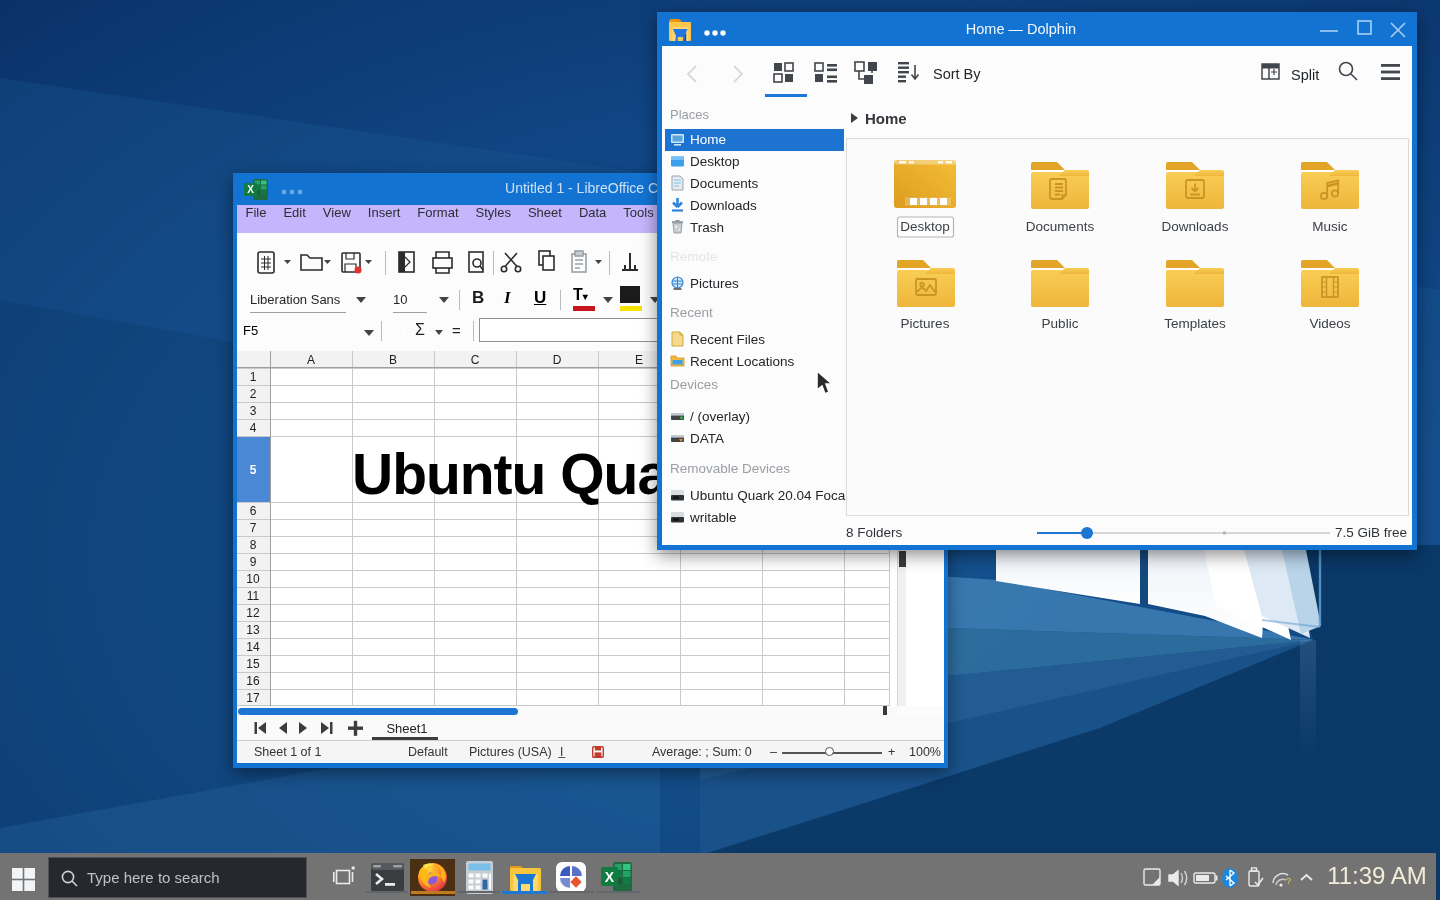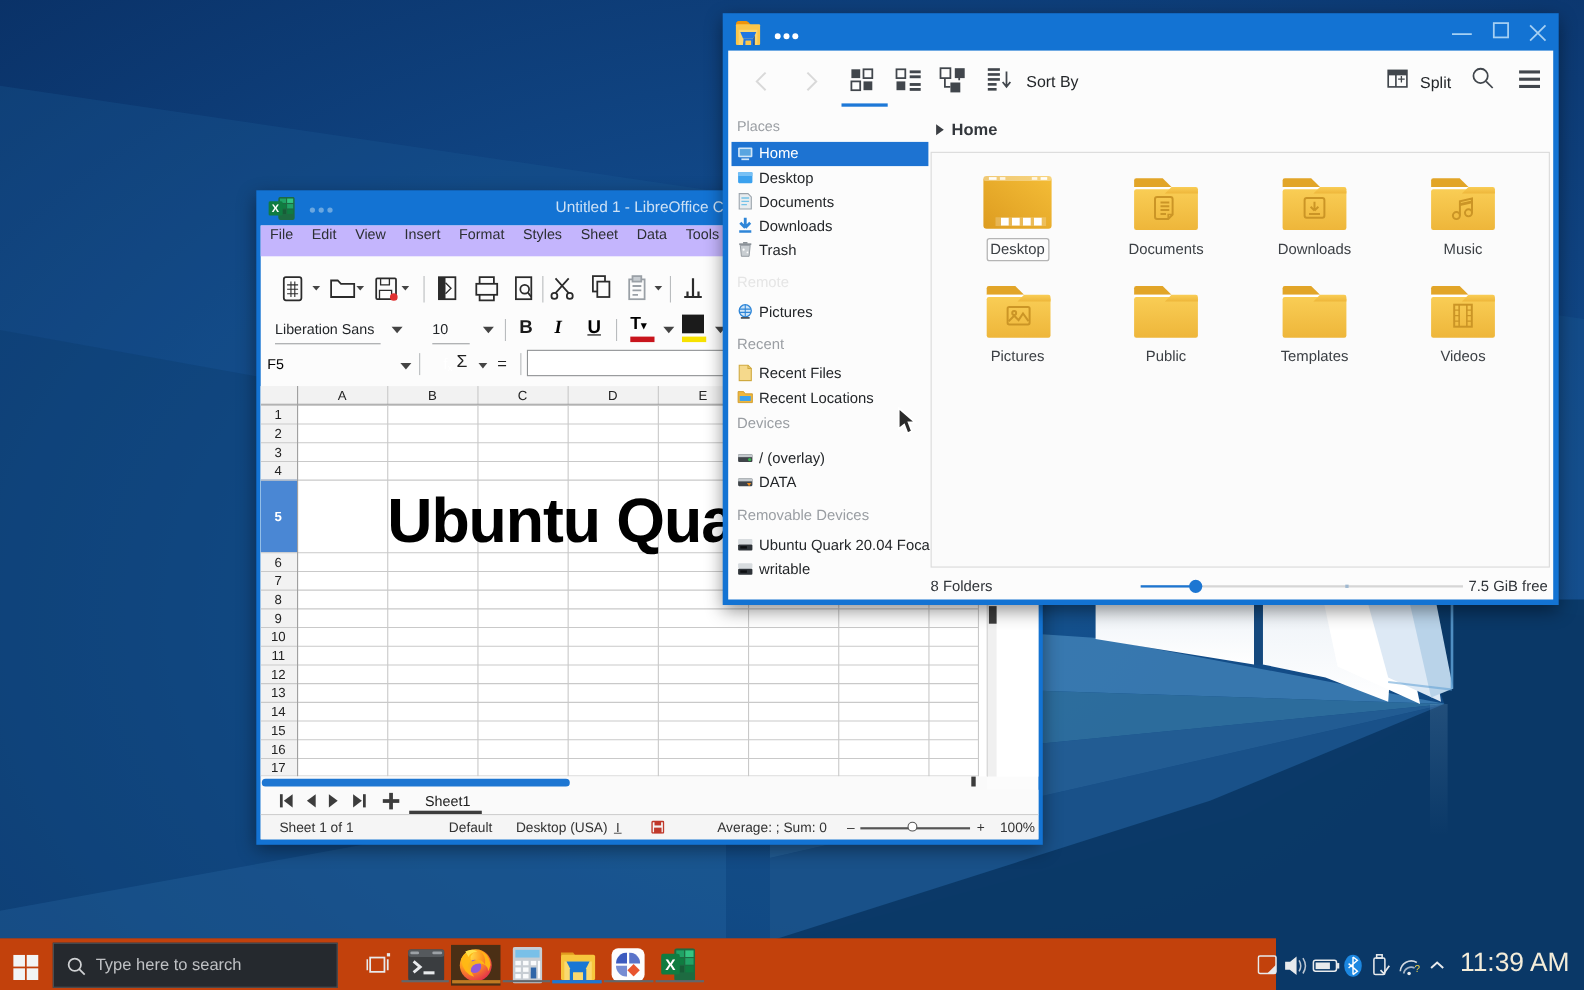--- a/index.html
+++ b/index.html
@@ -9,21 +9,21 @@
   
   #calc { position:absolute; left:233px; top:173px; width:715px; height:595px;
           background:#1373d3; box-shadow:0 5px 16px rgba(0,0,0,.42); overflow:hidden; }
   #calc .body { position:absolute; left:4px; top:32px; right:4px; bottom:5px; background:#fcfcfc; overflow:hidden; }
   #calc .tbar { position:absolute; left:0; top:0; width:100%; height:32px; color:#cfe2f6; }
   
   #dolphin { position:absolute; left:657px; top:12px; width:760px; height:538px;
              background:#1373d3; box-shadow:0 5px 16px rgba(0,0,0,.45); overflow:hidden; }
   #dolphin .body { position:absolute; left:5px; top:34px; right:5px; bottom:5px; background:#fcfcfc; overflow:hidden; }
   
-  #taskbar { position:absolute; left:0; top:853px; width:1160px; height:47px; background:#c2410c; }
+  #taskbar { position:absolute; left:0; top:853px; width:1436px; height:47px; background:#737373; }
   
   #calc .menu { position:absolute; left:4px; top:32px; right:4px; height:28px; background:#c4b5fd; color:#2c2f33;
                 font-size:13px; display:flex; align-items:flex-start; }
   #calc .menu span { padding:0 8.5px; }
   .vsep { display:inline-block; width:1px; background:#b9bcbe; height:20px; vertical-align:middle; }
   #fontbox { position:absolute; left:17px; top:114px; width:96px; height:26px; border-bottom:1px solid #9ea1a4;
              font-size:13px; color:#232629; line-height:26px; }
   #sizebox { position:absolute; left:160px; top:114px; width:34px; height:26px; border-bottom:1px solid #9ea1a4;
              font-size:13px; color:#232629; line-height:26px; }
   .btn-b { font-weight:bold; font-size:17px; color:#1b1b1b; }
@@ -257,21 +257,21 @@
             <rect x="112.8" y="1.8" width="3.4" height="15"></rect>
         </g>
       </svg>
       <div class="abs" style="left:138px;top:3px;width:64px;text-align:center">Sheet1</div>
       <div class="abs" style="left:135px;top:19px;width:66px;height:3px;background:#3c3c3c"></div>
     </div>
 
     <div class="sbar">
       <span style="left:17px">Sheet 1 of 1</span>
       <span style="left:171px">Default</span>
-      <span style="left:232px">Desktop (USA)</span>
+      <span style="left:232px">Pictures (USA)</span>
       <span style="left:323px;font-size:12px">I̲</span>
       <svg class="abs" style="left:355px;top:5px" width="12" height="12" viewBox="0 0 12 12">
         <rect x="0.7" y="0.7" width="10.6" height="10.6" rx="1" fill="none" stroke="#c0392b" stroke-width="1.4"></rect>
         <rect x="3" y="1" width="6" height="3.4" fill="#c0392b"></rect>
         <rect x="2.6" y="6.4" width="6.8" height="5" fill="#c0392b"></rect>
       </svg>
       <span style="left:415px">Average: ; Sum: 0</span>
       <span style="left:533px">–</span>
       <svg class="abs" style="left:545px;top:10px" width="100" height="4">
           <rect width="100" height="2" y="1" fill="#555"></rect>
@@ -293,20 +293,21 @@
       <path d="M6 13 h14.5 l-2.7 6 h-9.3 z" fill="#2176e3"></path>
       <path d="M9 19 h9 v6 h-2.4 v-4 h-4.8 v4 h-2.4 z" fill="#2176e3"></path>
       <path d="M17.8 19 l1.4-3.2 v9.2 h-1.6 z" fill="#0e4fa8"></path>
       <path d="M11 21 h4.8 v4 h-4.8 z" fill="#fbc64a"></path>
     </svg>
     <svg class="abs" style="left:47px;top:17px" width="24" height="8">
         <circle cx="3" cy="4" r="2.7" fill="#fff"></circle>
         <circle cx="11" cy="4" r="2.7" fill="#fff"></circle>
         <circle cx="19" cy="4" r="2.7" fill="#fff"></circle>
       </svg>
+    <div class="abs" style="left:0;top:9px;width:728px;text-align:center;font-size:14.5px;color:#f2f7fc">Home — Dolphin</div>
     <svg class="abs" style="left:660px;top:8px" width="95" height="20" viewBox="0 0 95 20">
       <g stroke="#a6d0f3" stroke-width="1.6" fill="none">
         <line x1="3" y1="11" x2="21" y2="11"></line>
         <rect x="41" y="1" width="13" height="13"></rect>
         <path d="M74 3 l14 14 M88 3 l-14 14"></path>
       </g>
     </svg>
 
     <svg class="abs" style="left:5px;top:35px" width="750" height="51" viewBox="0 0 750 51">
       <g fill="none" stroke="#d9d9d9" stroke-width="1.8">

